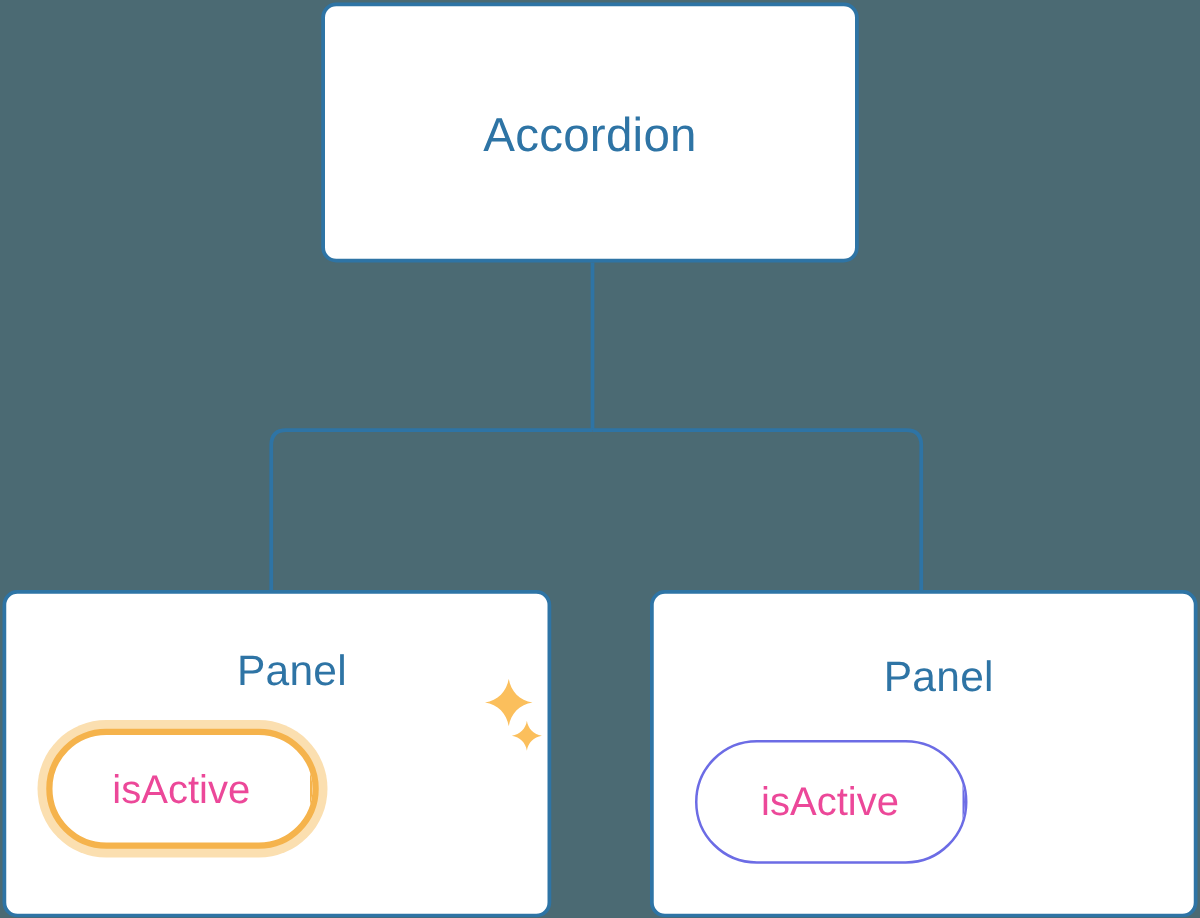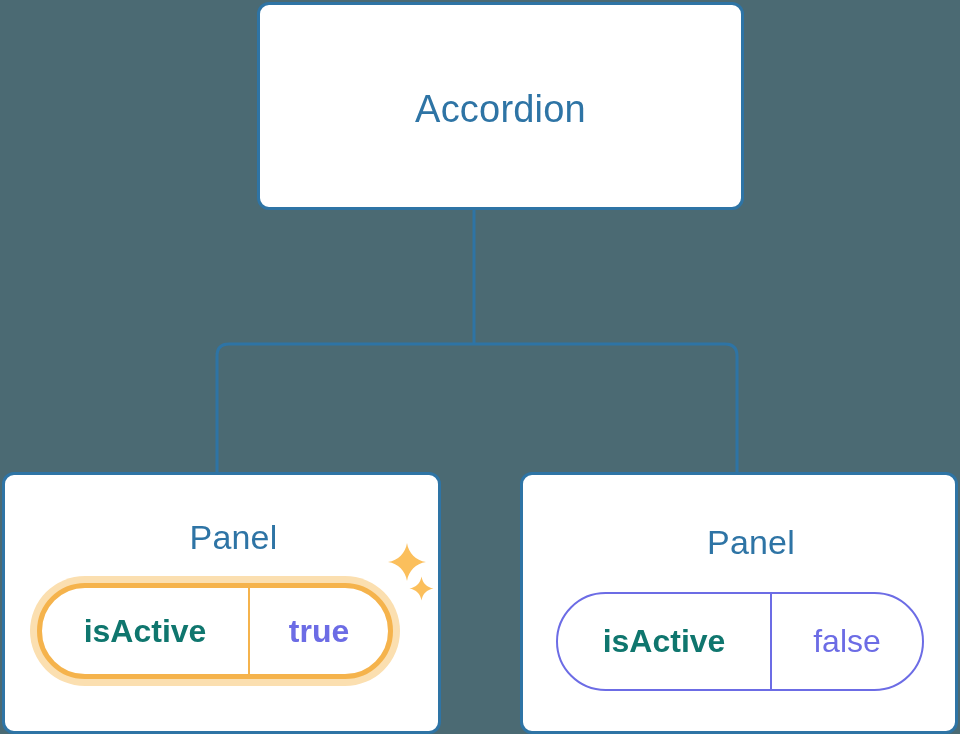--- a/index.html
+++ b/index.html
@@ -48,21 +48,21 @@
     color: #2E74A5;
     font-weight: 400;
     letter-spacing: 0.2px;
     white-space: nowrap;
   }
 
   
   #node-accordion {
     left: 257px;
     top: 2px;
-    width: 487px;
+    width: 430px;
     height: 208px;
   }
   #node-accordion .node-title {
     top: 83px;
     font-size: 38px;
   }
 
   
   .panel-node {
     top: 472px;
@@ -96,22 +96,22 @@
     overflow: hidden;
   }
   .pill-cell {
     display: flex;
     align-items: center;
     justify-content: center;
     white-space: nowrap;
     box-sizing: border-box;
   }
   .pill-key {
-    color: #0f766e;
-    font-weight: 700;
+    color: #ec4899;
+    font-weight: 400;
   }
   .pill-val {
     color: #6C6CE5;
   }
 
   
   .pill-plain {
     border: 2px solid #6C6CE5;
   }
   .pill-plain .pill-key {
@@ -187,36 +187,34 @@
   </div>
 
   <div class="node panel-node" id="node-panel-left">
     <div class="node-title">Panel</div>
   </div>
 
   <div class="pill-wrap" id="pill-left-wrap">
     <div class="pill-highlight-ring">
       <div class="pill pill-strong">
         <div class="pill-cell pill-key">isActive</div>
-        <div class="pill-cell pill-val">true</div>
       </div>
     </div>
   </div>
 
   <svg class="sparkle" id="sparkle-large" width="42" height="42" viewBox="0 0 42 42">
     <path d="M21 2 C22.6 12.2 29.8 19.4 40 21 C29.8 22.6 22.6 29.8 21 40 C19.4 29.8 12.2 22.6 2 21 C12.2 19.4 19.4 12.2 21 2 Z" fill="#FBBF5C"></path>
   </svg>
   <svg class="sparkle" id="sparkle-small" width="27" height="27" viewBox="0 0 27 27">
     <path d="M13.5 1.5 C14.5 8 19 12.5 25.5 13.5 C19 14.5 14.5 19 13.5 25.5 C12.5 19 8 14.5 1.5 13.5 C8 12.5 12.5 8 13.5 1.5 Z" fill="#FBBF5C"></path>
   </svg>
 
   <div class="node panel-node" id="node-panel-right">
     <div class="node-title">Panel</div>
   </div>
 
   <div class="pill-wrap" id="pill-right-wrap">
     <div class="pill pill-plain">
       <div class="pill-cell pill-key">isActive</div>
-      <div class="pill-cell pill-val">false</div>
     </div>
   </div>
 
 </div>
 
 </body></html>

